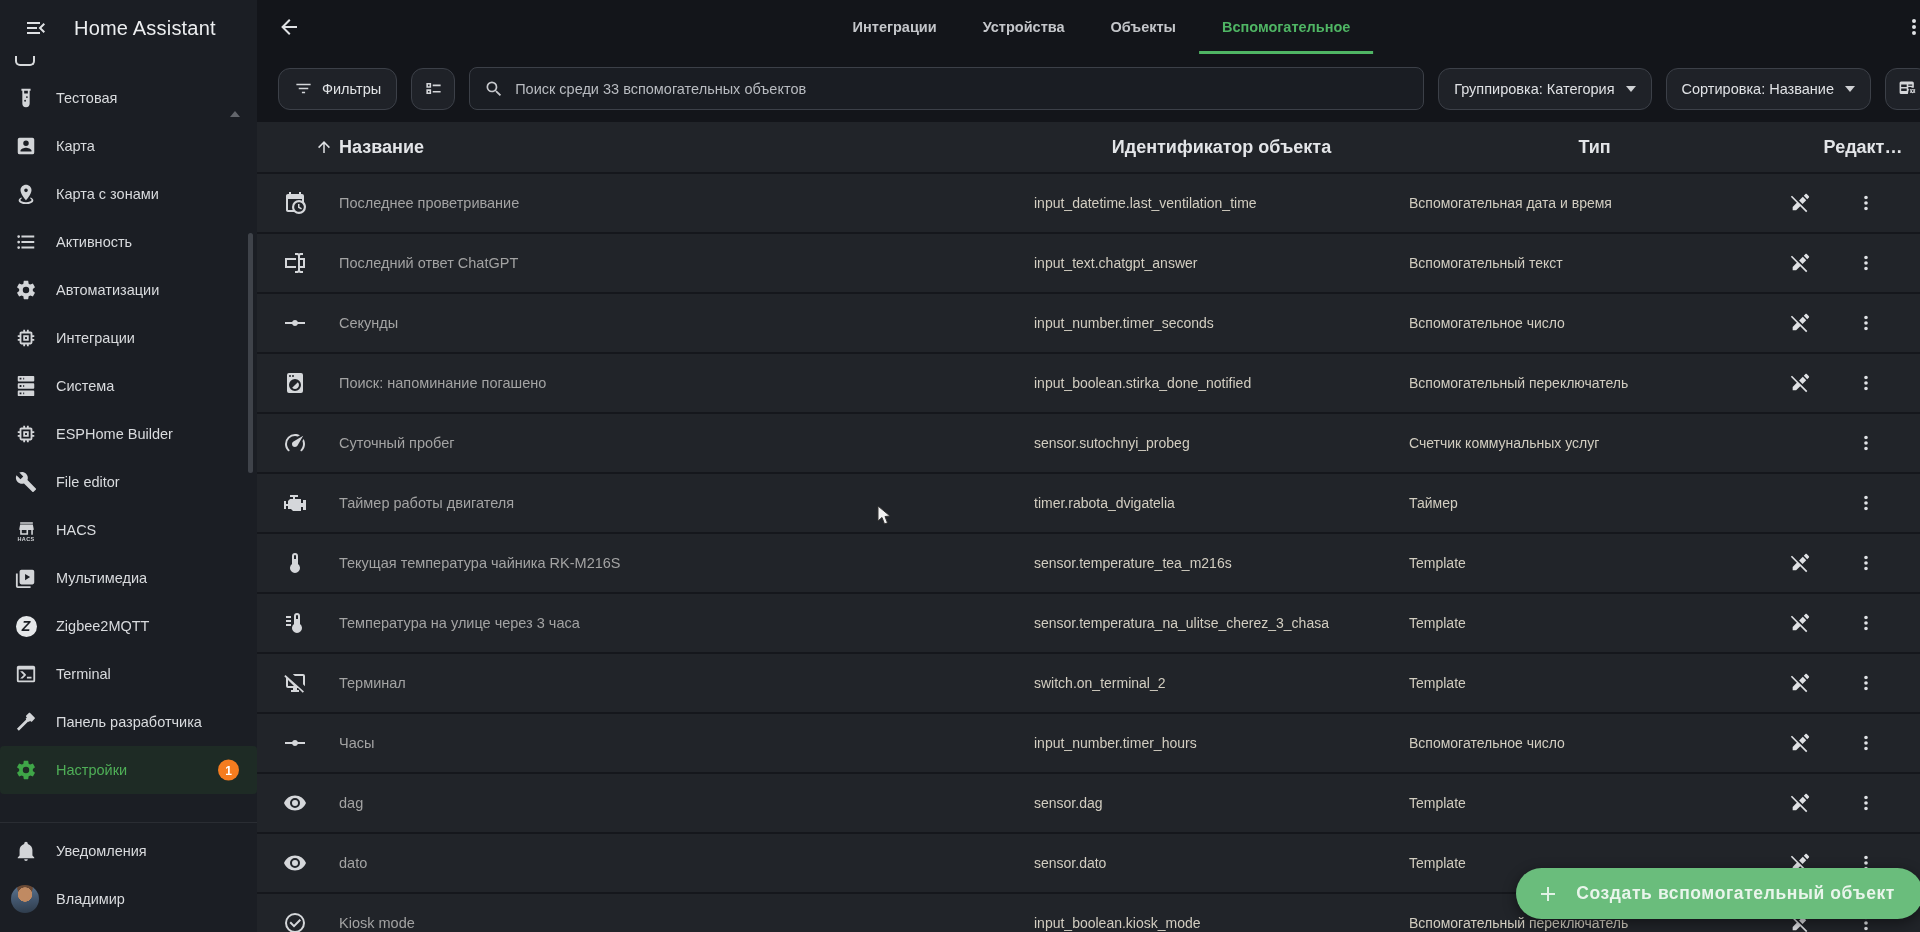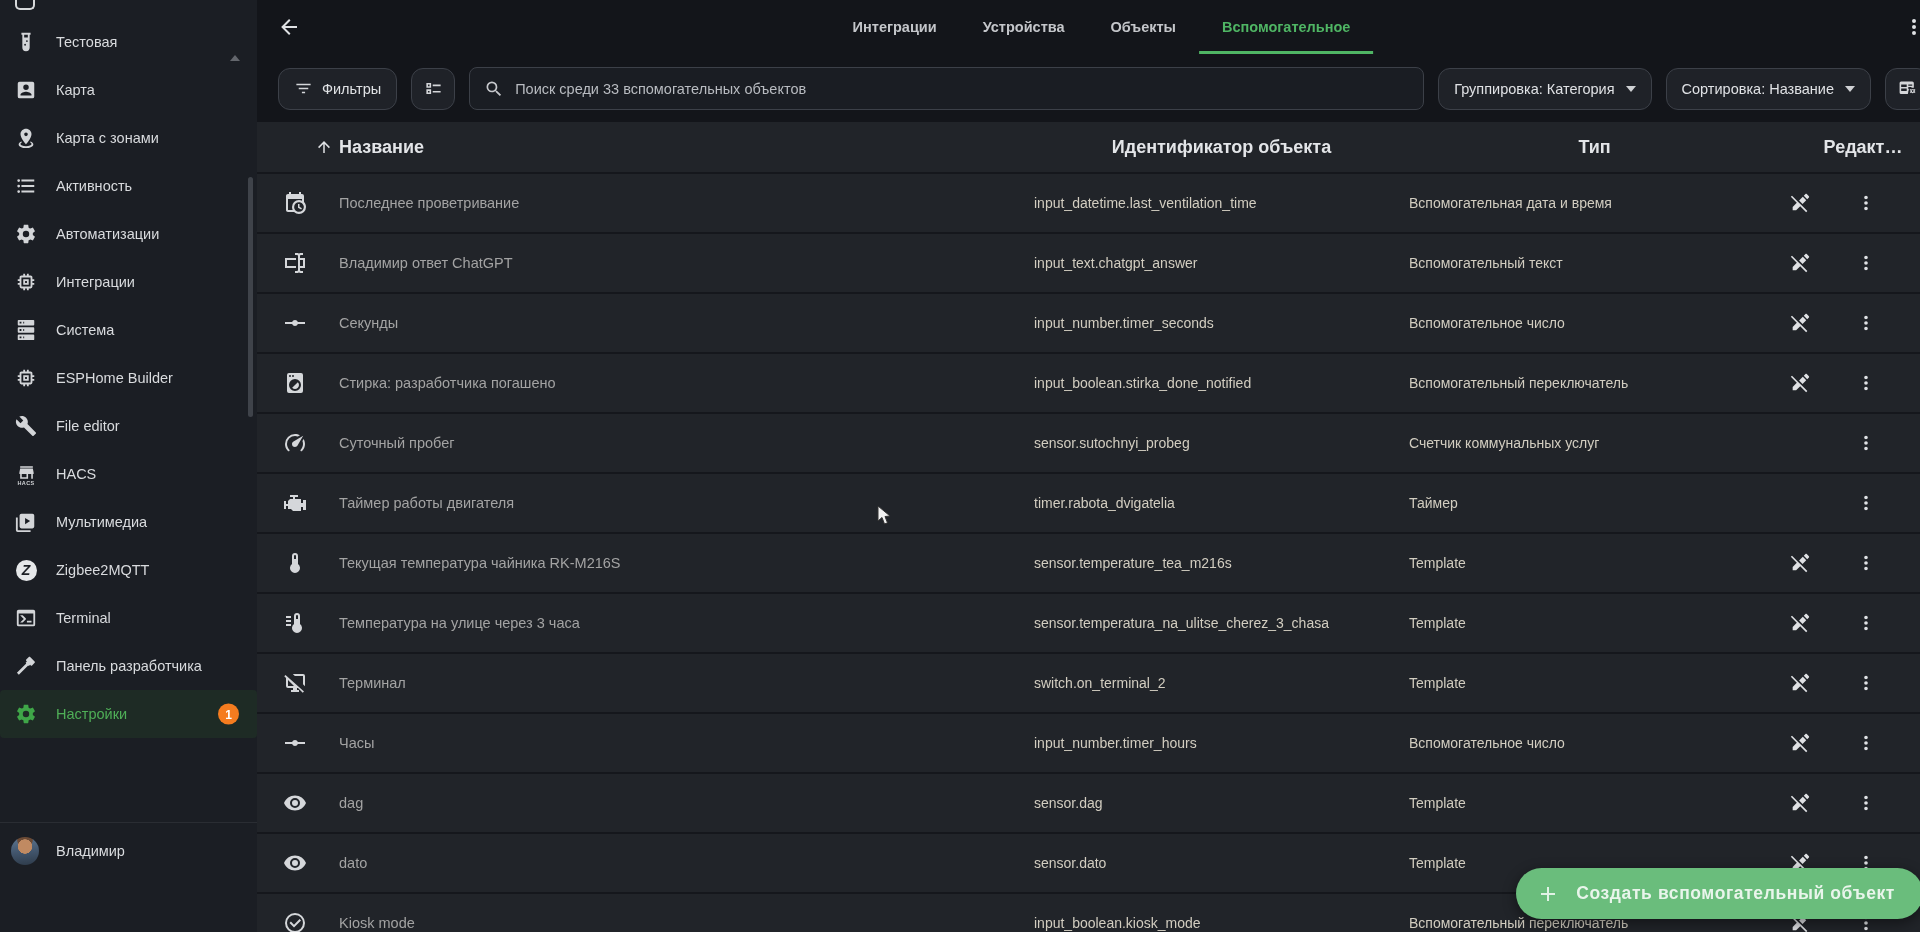--- a/index.html
+++ b/index.html
@@ -104,20 +104,28 @@
     font-family:"Liberation Sans", sans-serif; box-shadow:0 4px 14px rgba(0,0,0,.45); }
   .fab svg{ width:24px; height:24px; fill:rgba(255,255,255,.8); }
   .cursor{ position:absolute; left:620px; top:505px; width:17px; height:22px; z-index:50; pointer-events:none; }
 </style>
 </head>
 <body>
 
 <div class="app">
 
   <aside class="sidebar">
+    <div class="sb-header">
+      <button class="icon-btn">
+        <svg viewBox="0 0 24 24">
+            <path d="M21,15.61L19.59,17L14.58,12L19.59,7L21,8.39L17.44,12L21,15.61M3,6H16V8H3V6M3,13V11H13V13H3M3,18V16H16V18H3Z"></path>
+          </svg>
+      </button>
+      <div class="sb-title">Home Assistant</div>
+    </div>
     <nav class="sb-list">
       <div class="sb-partial"></div>
       <div id="sidebar-items">
           <div class="side-item">
             <span class="si-icon">
               <svg viewBox="0 0 24 24">
                 <path d="M7,2V4H8V18A4,4 0 0,0 12,22A4,4 0 0,0 16,18V4H17V2H7M11,16C10.4,16 10,15.6 10,15C10,14.4 10.4,14 11,14C11.6,14 12,14.4 12,15C12,15.6 11.6,16 11,16M13,12C12.4,12 12,11.6 12,11C12,10.4 12.4,10 13,10C13.6,10 14,10.4 14,11C14,11.6 13.6,12 13,12M14,7H10V4H14V7Z" fill="currentColor"></path>
               </svg>
             </span>
             <span class="si-label">Тестовая</span>
@@ -232,20 +240,28 @@
               </svg>
             </span>
             <span class="si-label">Настройки</span>
             <span class="si-badge">1</span>
           </div>
         </div>
       <div class="sb-scroll-arrow"></div>
       <div class="sb-scroll"></div>
     </nav>
     <div class="sb-bottom">
+      <div class="side-item">
+        <span class="si-icon">
+          <svg viewBox="0 0 24 24">
+              <path d="M21,19V20H3V19L5,17V11C5,7.9 7.03,5.17 10,4.29C10,4.19 10,4.1 10,4A2,2 0 0,1 12,2A2,2 0 0,1 14,4C14,4.1 14,4.19 14,4.29C16.97,5.17 19,7.9 19,11V17L21,19M14,21A2,2 0 0,1 12,23A2,2 0 0,1 10,21H14Z"></path>
+            </svg>
+        </span>
+        <span class="si-label">Уведомления</span>
+      </div>
       <div class="side-item">
         <span class="si-icon">
             <span class="avatar"></span>
           </span>
         <span class="si-label">Владимир</span>
       </div>
     </div>
   </aside>
 
   <main class="main">
@@ -336,21 +352,21 @@
                 </svg>
               </button>
             </div>
           </div>
           <div class="trow">
             <div class="row-icon">
               <svg viewBox="0 0 24 24">
                 <path d="M17,7H22V17H17V19A1,1 0 0,0 18,20H20V22H17.5C16.95,22 16,21.55 16,21C16,21.55 15.05,22 14.5,22H12V20H14A1,1 0 0,0 15,19V5A1,1 0 0,0 14,4H12V2H14.5C15.05,2 16,2.45 16,3C16,2.45 16.95,2 17.5,2H20V4H18A1,1 0 0,0 17,5V7M2,7H13V9H4V15H13V17H2V7M20,15V9H17V15H20Z" fill="currentColor"></path>
               </svg>
             </div>
-            <div class="cell-name">Владимир ответ ChatGPT</div>
+            <div class="cell-name">Последний ответ ChatGPT</div>
             <div class="cell-entity">input_text.chatgpt_answer</div>
             <div class="cell-type">Вспомогательный текст</div>
             <div class="cell-edit">
               <button class="icon-btn">
                 <svg viewBox="0 0 24 24">
                   <path d="M18.66,2C18.4,2 18.16,2.09 17.97,2.28L16.13,4.13L19.88,7.88L21.72,6.03C22.11,5.64 22.11,5 21.72,4.63L19.38,2.28C19.18,2.09 18.91,2 18.66,2M3.28,4L2,5.28L8.5,11.75L4,16.25V20H7.75L12.25,15.5L18.72,22L20,20.72L13.5,14.25L9.75,10.5L3.28,4M15.06,5.19L11.03,9.22L14.78,12.97L18.81,8.94L15.06,5.19Z" fill="currentColor"></path>
                 </svg>
               </button>
               <button class="icon-btn">
                 <svg viewBox="0 0 24 24">
@@ -380,21 +396,21 @@
                 </svg>
               </button>
             </div>
           </div>
           <div class="trow">
             <div class="row-icon">
               <svg viewBox="0 0 24 24">
                 <path d="M14.83,11.17C16.39,12.73 16.39,15.27 14.83,16.83C13.27,18.39 10.73,18.39 9.17,16.83L14.83,11.17M6,2H18A2,2 0 0,1 20,4V20A2,2 0 0,1 18,22H6A2,2 0 0,1 4,20V4A2,2 0 0,1 6,2M7,4A1,1 0 0,0 6,5A1,1 0 0,0 7,6A1,1 0 0,0 8,5A1,1 0 0,0 7,4M10,4A1,1 0 0,0 9,5A1,1 0 0,0 10,6A1,1 0 0,0 11,5A1,1 0 0,0 10,4M12,8A6,6 0 0,0 6,14A6,6 0 0,0 12,20A6,6 0 0,0 18,14A6,6 0 0,0 12,8Z" fill="currentColor"></path>
               </svg>
             </div>
-            <div class="cell-name">Стирка: разработчика погашено</div>
+            <div class="cell-name">Поиск: напоминание погашено</div>
             <div class="cell-entity">input_boolean.stirka_done_notified</div>
             <div class="cell-type">Вспомогательный переключатель</div>
             <div class="cell-edit">
               <button class="icon-btn">
                 <svg viewBox="0 0 24 24">
                   <path d="M18.66,2C18.4,2 18.16,2.09 17.97,2.28L16.13,4.13L19.88,7.88L21.72,6.03C22.11,5.64 22.11,5 21.72,4.63L19.38,2.28C19.18,2.09 18.91,2 18.66,2M3.28,4L2,5.28L8.5,11.75L4,16.25V20H7.75L12.25,15.5L18.72,22L20,20.72L13.5,14.25L9.75,10.5L3.28,4M15.06,5.19L11.03,9.22L14.78,12.97L18.81,8.94L15.06,5.19Z" fill="currentColor"></path>
                 </svg>
               </button>
               <button class="icon-btn">
                 <svg viewBox="0 0 24 24">

